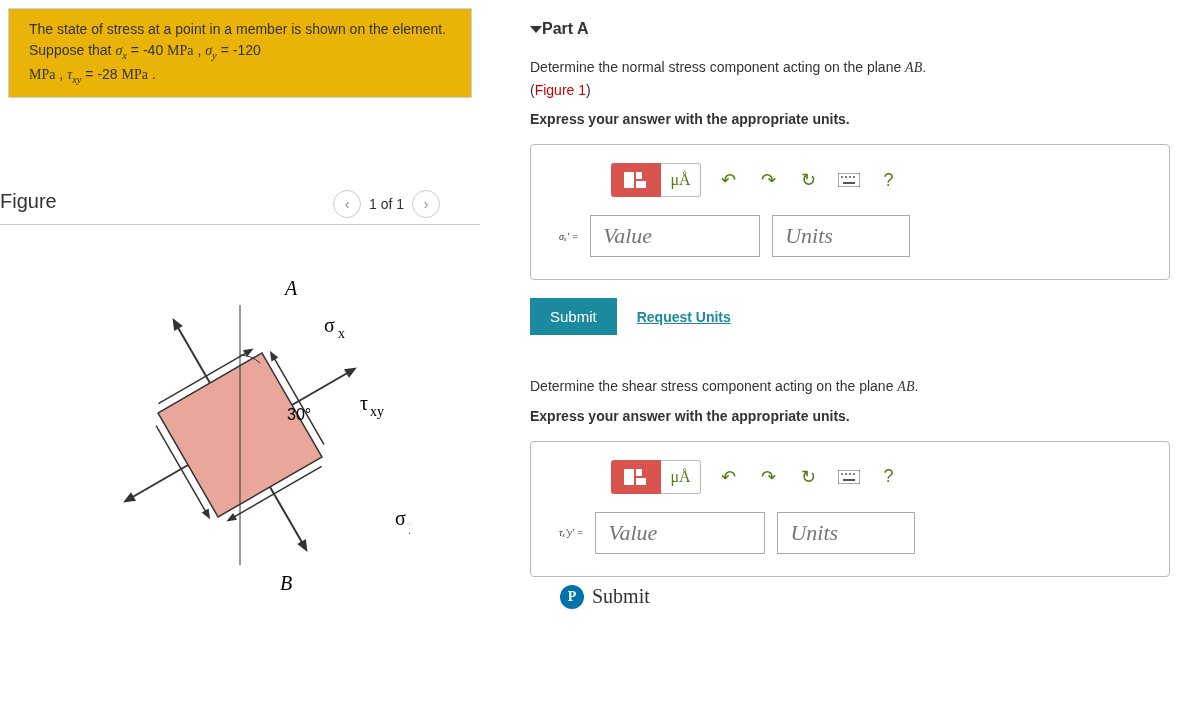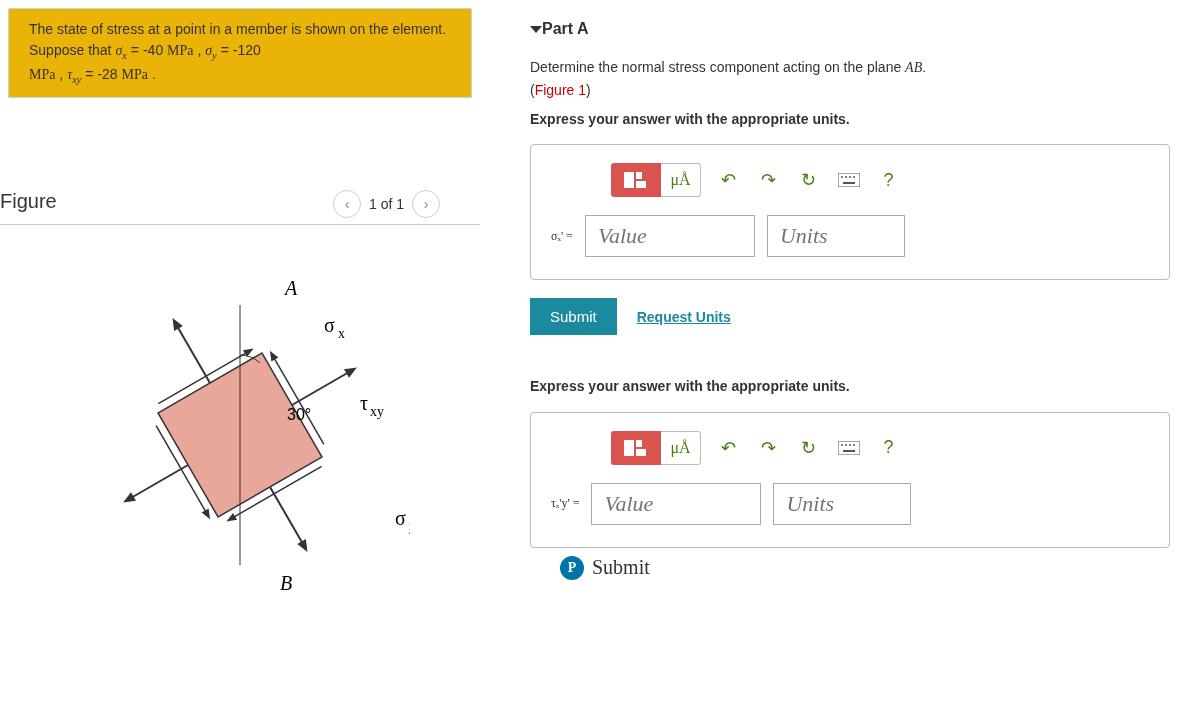--- a/index.html
+++ b/index.html
@@ -22,21 +22,21 @@
 .figlink { color: #c00; }
 .bold { font-weight: bold; }
 .ab { font-family: 'Times New Roman', serif; font-style: italic; }
 .answer-box { border: 1px solid #bbb; border-radius: 4px; padding: 18px 20px 22px 20px; margin-top: 14px; }
 .toolbar { display: flex; align-items: center; gap: 0; margin-left: 60px; margin-bottom: 18px; }
 .tool-btn { width: 40px; height: 34px; display: flex; align-items: center; justify-content: center; border-right: 1px solid transparent; cursor: pointer; font-size: 18px; color: #4d7c0f; }
 .tpl-btn { background: #d9534f; color: #fff; width: 50px; border-radius: 3px 0 0 3px; }
 .tpl-btn2 { border: 1px solid #bbb; width: 40px; border-left: none; border-radius: 0 3px 3px 0; }
 .tool-sep { width: 8px; }
 .input-row { display: flex; align-items: center; gap: 12px; }
-.eq-label { font-family: 'Times New Roman', serif; font-size: 12px; }
+.eq-label { font-family: 'Times New Roman', serif; font-style: italic; font-size: 10px; margin-left: 8px; }
 .val-input, .unit-input { height: 42px; border: 1px solid #aaa; font-family: 'Times New Roman', serif; font-style: italic; font-size: 22px; color: #999; padding: 0 12px; }
 .val-input { width: 170px; font-style: italic; }
 .unit-input { width: 138px; }
 .submit-row { display: flex; align-items: center; gap: 20px; margin-top: 18px; }
 .submit-btn { background: #1b8a9e; color: #fff; border: none; padding: 10px 20px; font-size: 15px; cursor: pointer; }
 .req-link { color: #1b8a9e; font-weight: bold; text-decoration: underline; cursor: pointer; }
 .part-gap { height: 40px; }
 .pearson-row { display: flex; align-items: center; gap: 8px; margin-left: 30px; margin-top: 8px; }
 .pearson-icon { width: 24px; height: 24px; border-radius: 50%; background: #0073a8; color: #fff; display: flex; align-items: center; justify-content: center; font-weight: bold; font-family: 'Times New Roman', serif; }
 .pearson-text { font-family: 'Times New Roman', serif; font-size: 20px; }
@@ -138,20 +138,23 @@
       <input class="unit-input" placeholder="Units" style="">
     </div>
   </div>
   <div class="submit-row">
     <button class="submit-btn">Submit</button>
     <span class="req-link">Request Units</span>
   </div>
 
   <div class="part-gap"></div>
 
+  <div class="prompt">
+    <span>Determine the shear stress component acting on the plane </span><span class="ab">AB</span><span>.</span>
+  </div>
   <div class="prompt bold">Express your answer with the appropriate units.</div>
   <div class="answer-box">
     <div class="toolbar">
       <div class="tool-btn tpl-btn">
         <svg width="28" height="20">
             <rect x="2" y="2" width="10" height="16" fill="#fff"></rect>
             <rect x="14" y="2" width="6" height="7" fill="#fff"></rect>
             <rect x="14" y="11" width="10" height="7" fill="#fff"></rect>
           </svg>
       </div>

